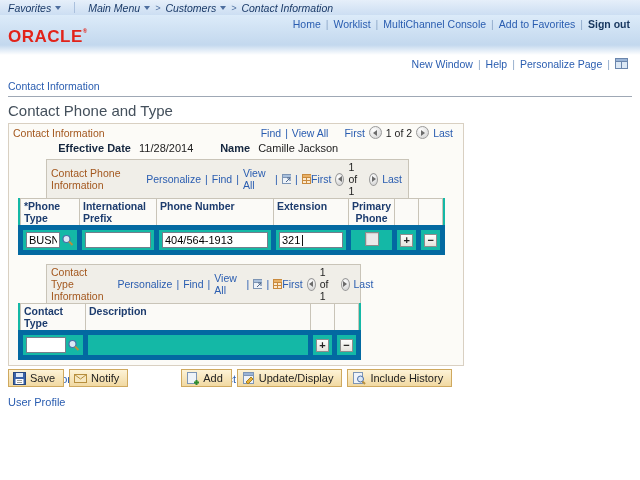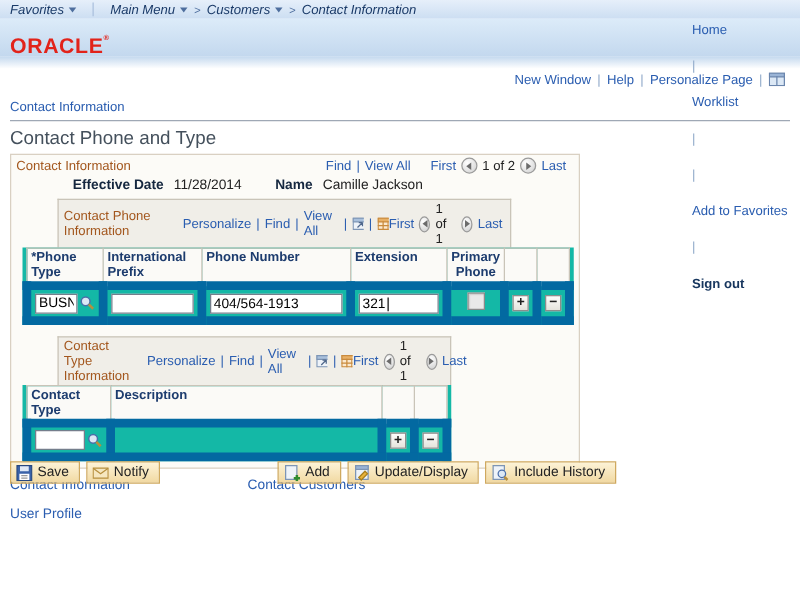--- a/index.html
+++ b/index.html
@@ -9,21 +9,21 @@
   
   .crumbbar{height:15px;background:linear-gradient(#e6effa,#ccdef2);display:flex;align-items:center;
     padding:0 8px;color:#1a3a68;font-size:10.5px;gap:5px;font-style:italic;}
   .crumb-item{display:flex;align-items:center;gap:4px;cursor:default;}
   .caret{width:0;height:0;border-left:3px solid transparent;border-right:3px solid transparent;border-top:4px solid #4e6e9e;}
   .crumb-sep{color:#4e6e9e;font-size:9px;}
   .vsep{width:1px;height:11px;background:#aac0dd;margin:0 8px;}
 
   
   .hdrband{height:30px;background:linear-gradient(#dcebf9,#c3d8ee);position:relative;}
-  .hdr-links{position:absolute;top:3px;right:10px;display:flex;gap:17px;align-items:flex-start;color:#2a5db0;font-size:10.5px;flex-direction:column;}
+  .hdr-links{position:absolute;top:3px;right:10px;display:flex;gap:5px;align-items:flex-end;color:#2a5db0;font-size:10.5px;}
   .hdr-links .sep{color:#8fa9c9;}
   .signout{font-weight:bold;color:#17365e;}
   .logo{position:absolute;left:8px;bottom:0px;color:#e2231a;font-weight:bold;font-size:17px;letter-spacing:0.5px;line-height:1;}
   .logo .reg{font-size:6px;vertical-align:top;}
   .fade{height:10px;background:linear-gradient(#c3d8ee,#ffffff);}
 
   
   .pagelinks{display:flex;justify-content:flex-end;align-items:center;gap:5px;padding:2px 12px 0 0;
     color:#2a5db0;font-size:10.5px;height:13px;}
   .pagelinks .sep{color:#8fa9c9;}
@@ -60,21 +60,21 @@
   .grid{margin-left:9px;}
   .gridbar{display:flex;align-items:center;background:#f0eee8;border:1px solid #c9c4b8;border-bottom:none;
     padding:1px 4px;font-size:10.5px;margin-left:28px;}
   .gridbar .links{margin-left:14px;}
   .gridbar .navgrp{margin-left:auto;margin-right:2px;}
   .two-line .gtitle{width:78px;line-height:1.15;}
   .gtitle{color:#a3571e;}
   table.psgrid{border-collapse:collapse;background:#14b8a6;table-layout:fixed;}
   .psgrid th{background:#fbfaf7;color:#1d3c6e;font-weight:bold;font-size:10.5px;text-align:left;
     padding:1px 3px;border:1px solid #c9c4b8;vertical-align:top;}
-  .psgrid td{border:7px solid #0369a1;padding:2px 3px;vertical-align:middle;height:16px;}
+  .psgrid td{border:5px solid #0369a1;padding:2px 3px;vertical-align:middle;height:16px;}
   .psgrid th.ctr{text-align:center;}
   .psgrid td.ctr{text-align:center;}
   input.ps{border:1px solid #747e8c;height:14px;font:11px "Liberation Sans",sans-serif;padding:0 2px;background:#fff;
     box-sizing:content-box;vertical-align:middle;}
   .cellflex{display:flex;align-items:center;gap:1px;}
   .extwrap{position:relative;display:inline-block;}
   .caretbar{position:absolute;left:23px;top:3px;width:1px;height:11px;background:#111;}
   .rowbtn{width:13px;height:13px;border:1px solid #8d8d8d;background:linear-gradient(#fdfdfc,#e5e3dc);
     display:flex;align-items:center;justify-content:center;font-size:11px;font-weight:bold;color:#222;line-height:1;
     box-sizing:border-box;margin:0 auto;}
@@ -93,21 +93,21 @@
   .flinks{margin:7px 0 0 8px;color:#2a5db0;}
   .flinks .a{color:#2a5db0;}
   .flink1{display:inline-block;width:187px;}
   .flinks2{margin:11px 0 0 8px;color:#2a5db0;}
 
   
   .toolbar{position:absolute;left:8px;top:369px;display:flex;align-items:center;}
   .btn{display:inline-flex;align-items:center;gap:4px;height:18px;padding:0 8px 0 4px;border:1px solid #cfa95f;
     background:linear-gradient(#fdf3d7,#f1d9a2);font-size:11px;color:#222;box-sizing:border-box;}
   .btn + .btn{margin-left:5px;}
-  .btn.addgap{margin-left:94px;}
+  .btn.addgap{margin-left:53px;}
 </style>
 </head>
 <body>
 
 <div class="screen">
 
   <div class="crumbbar">
     <span class="crumb-item">
       <span>Favorites</span>
       <span class="caret"></span>
@@ -127,20 +127,21 @@
       <span>Contact Information</span>
     </span>
   </div>
 
   <div class="hdrband">
     <div class="hdr-links">
       <span>Home</span>
       <span class="sep">|</span>
       <span>Worklist</span>
       <span class="sep">|</span>
+      <span>MultiChannel Console</span>
       <span class="sep">|</span>
       <span>Add to Favorites</span>
       <span class="sep">|</span>
       <span class="signout">Sign out</span>
     </div>
     <div class="logo">
       <span>ORACLE</span><span class="reg">®</span>
     </div>
   </div>
   <div class="fade"></div>

